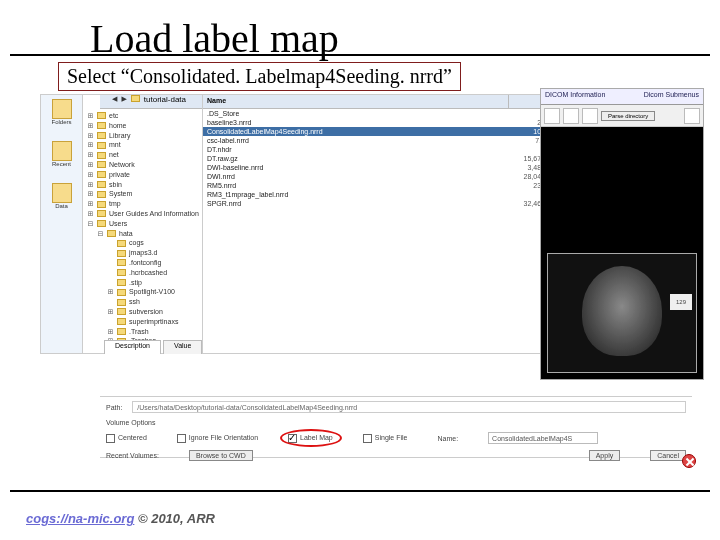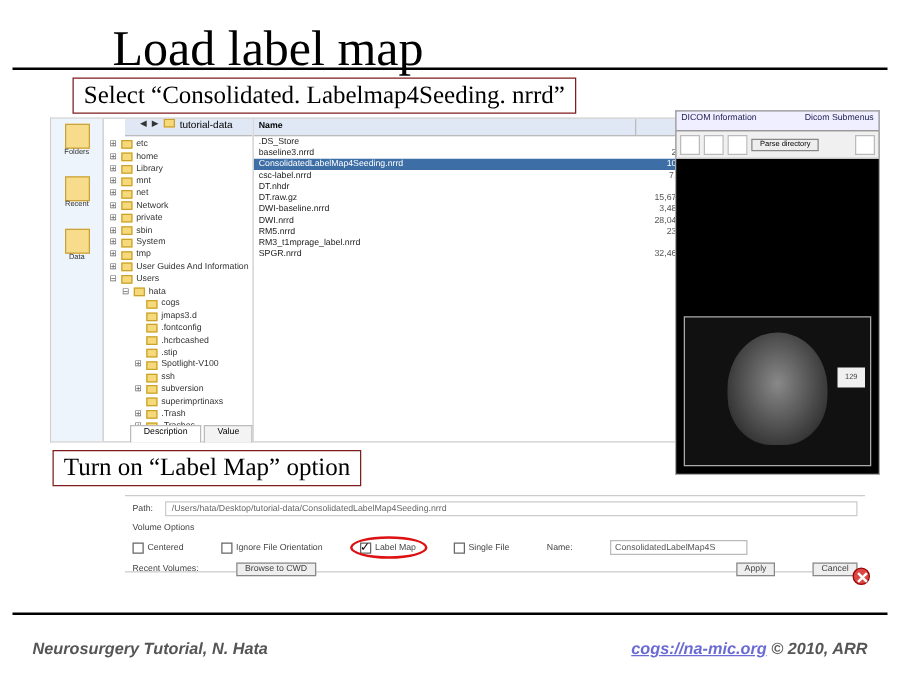--- a/index.html
+++ b/index.html
@@ -75,21 +75,20 @@
   .footer a { color: #6a6ad4; text-decoration: underline; }
 </style>
 </head>
 <body>
 <div class="slide">
 
 <div class="title">Load label map</div>
 <div class="rule"></div>
 
 <div class="callout callout-1">Select “Consolidated. Labelmap4Seeding. nrrd”</div>
-<div class="callout callout-2">Turn on “Label Map” option</div>
 
 <div class="file-dialog">
   <div class="places">
     <div class="place-item">
           <div class="place-icon"></div>
           <span>Folders</span>
         </div>
     <div class="place-item">
           <div class="place-icon"></div>
           <span>Recent</span>
@@ -333,17 +332,16 @@
     <div class="btn">Browse to CWD</div>
     <div style="flex:1"></div>
     <div class="btn">Apply</div>
     <div class="btn">Cancel</div>
   </div>
 </div>
 <div class="close-x"></div>
 
 <div class="rule2"></div>
 <div class="footer">
-  <span>Neurosurgery Tutorial, N. Hata</span>
   <span><a>cogs://na-mic.org</a><span> © 2010, ARR</span></span>
 </div>
 
 </div>
 
 </body></html>

